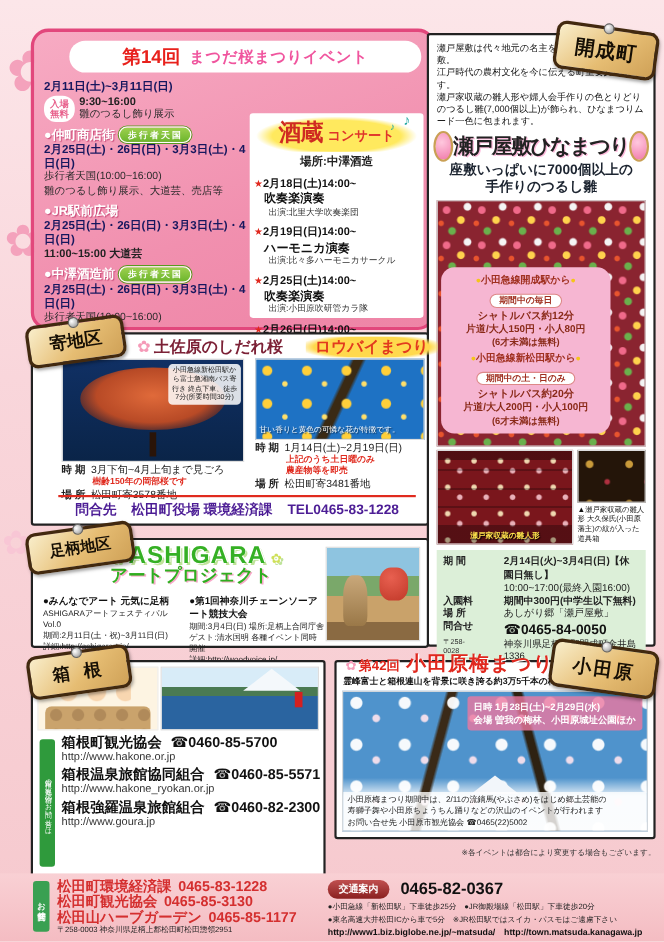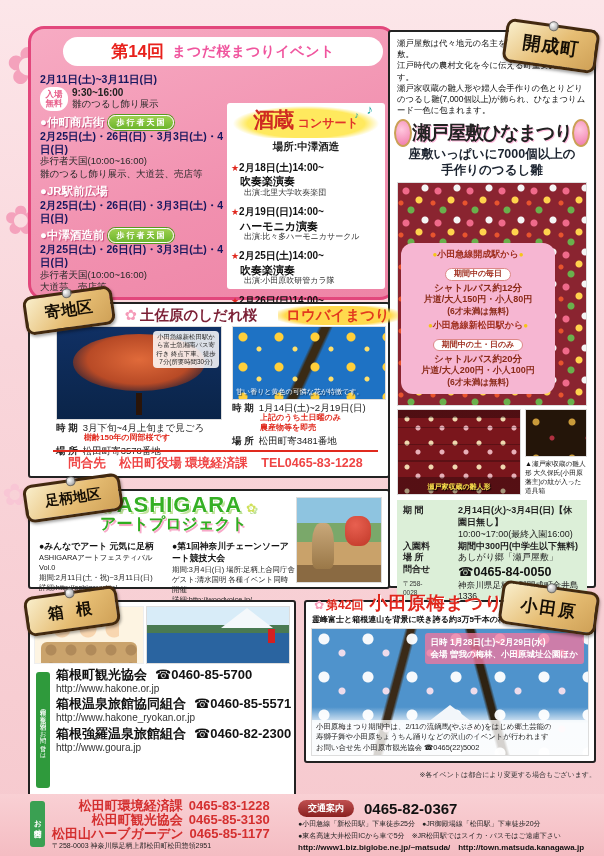--- a/index.html
+++ b/index.html
@@ -127,21 +127,21 @@
         background-image:radial-gradient(circle 5px at 10px 10px,#ffcf3a 4px,rgba(0,0,0,0) 5px),
           radial-gradient(circle 3px at 26px 22px,#ffdf6a 2px,rgba(0,0,0,0) 3px),
           linear-gradient(115deg,rgba(0,0,0,0) 46%,#3a2a14 48%,#3a2a14 52%,rgba(0,0,0,0) 54%);
         background-size:36px 30px,36px 30px,100% 100%;}
   .y-pnote{position:absolute;left:3px;bottom:3px;color:#fff;font-size:7px;line-height:1.3;text-shadow:1px 1px 1px #135;}
   .y-row{display:flex;gap:5px;margin-top:2px;line-height:1.2;}
   .y-lab{font-size:9.5px;font-weight:800;color:#222;flex:none;}
   .y-val{font-size:9.5px;color:#222;}
   .y-red{font-size:8px;font-weight:bold;color:#e02a1e;margin-left:28px;line-height:1.25;}
   .y-contact{position:absolute;left:23px;right:10px;bottom:4px;border-top:2px solid #e02a1e;
-        padding-top:3px;text-align:center;font-size:12.5px;font-weight:800;color:#ef4444;}
+        padding-top:3px;text-align:center;font-size:12.5px;font-weight:800;color:#4c1d95;}
   .y-contact span{margin:0 5px;}
   
   .sec-ashigara{position:absolute;left:28px;top:489px;width:362px;height:100px;background:#fff;
         border:2px solid #222;border-radius:3px;z-index:2;box-sizing:border-box;}
   .badge-ashigara{width:92px;height:32px;font-size:14px;left:-6px;top:-12px;transform:rotate(-8deg);}
   .a-title{position:absolute;left:70px;top:2px;width:210px;text-align:left;line-height:1.05;}
   .a-t1{font-size:22px;font-weight:800;color:#35b024;letter-spacing:1px;
         text-shadow:-1px -1px 0 #fff,1px -1px 0 #fff,-1px 1px 0 #fff,2px 2px 0 #bfe39a;}
   .a-t1::before{content:"✿";color:#e858a0;font-size:14px;margin-right:4px;}
   .a-t1::after{content:"✿";color:#cfe05a;font-size:12px;margin-left:4px;}
@@ -204,21 +204,21 @@
   .o-desc{position:absolute;left:0;right:0;bottom:0;background:rgba(255,255,255,.8);
         font-size:7.4px;color:#222;padding:2px 4px;line-height:1.4;}
   .event-note{position:absolute;left:304px;width:292px;top:770px;text-align:right;font-size:7px;color:#333;z-index:2;}
   
   .footer{position:absolute;left:0;top:794px;width:604px;height:62px;
         background:linear-gradient(#f9d0d4,#f4bcc2);z-index:3;}
   .f-badge{position:absolute;left:30px;top:7px;width:15px;height:46px;background:#3aa052;color:#fff;
         writing-mode:vertical-rl;text-orientation:upright;font-size:7.5px;font-weight:bold;border-radius:3px;
         display:flex;align-items:center;justify-content:center;line-height:1;}
   .f-rows{position:absolute;left:52px;top:5px;line-height:1.08;}
-  .f-row{display:flex;gap:6px;align-items:baseline;justify-content:flex-end;}
+  .f-row{display:flex;gap:6px;align-items:baseline;}
   .f-name{font-size:13px;font-weight:800;color:#d42f2f;white-space:nowrap;}
   .f-tel{font-size:13px;font-weight:800;color:#d42f2f;white-space:nowrap;}
   .f-addr{font-size:7px;color:#222;margin-top:1px;}
   .f-right{position:absolute;left:298px;top:6px;width:300px;}
   .f-trow{display:flex;gap:10px;align-items:center;}
   .f-pill{background:linear-gradient(#c05050,#8a2020);color:#fff;font-size:9px;font-weight:bold;
         padding:2px 10px;border-radius:10px;white-space:nowrap;}
   .f-phone{font-size:15px;font-weight:800;color:#111;}
   .f-line{display:flex;gap:7px;margin-top:2px;}
   .f-acc{font-size:7px;color:#222;white-space:nowrap;}
@@ -265,20 +265,21 @@
         </div>
         <div class="v-dates">2月25日(土)・26日(日)・3月3日(土)・4日(日)</div>
         <div class="v-line">歩行者天国(10:00~16:00)</div>
         <div class="v-line">雛のつるし飾り展示、大道芸、売店等</div>
       </div>
       <div class="venue">
         <div class="v-head">
             <span class="v-name">●JR駅前広場</span>
           </div>
         <div class="v-dates">2月25日(土)・26日(日)・3月3日(土)・4日(日)</div>
+        <div class="v-time">11:00~15:00 大道芸</div>
       </div>
       <div class="venue">
         <div class="v-head">
           <span class="v-name">●中澤酒造前</span>
           <span class="pill-green">歩行者天国</span>
         </div>
         <div class="v-dates">2月25日(土)・26日(日)・3月3日(土)・4日(日)</div>
         <div class="v-line">歩行者天国(10:00~16:00)</div>
         <div class="v-line">大道芸、売店等</div>
       </div>

